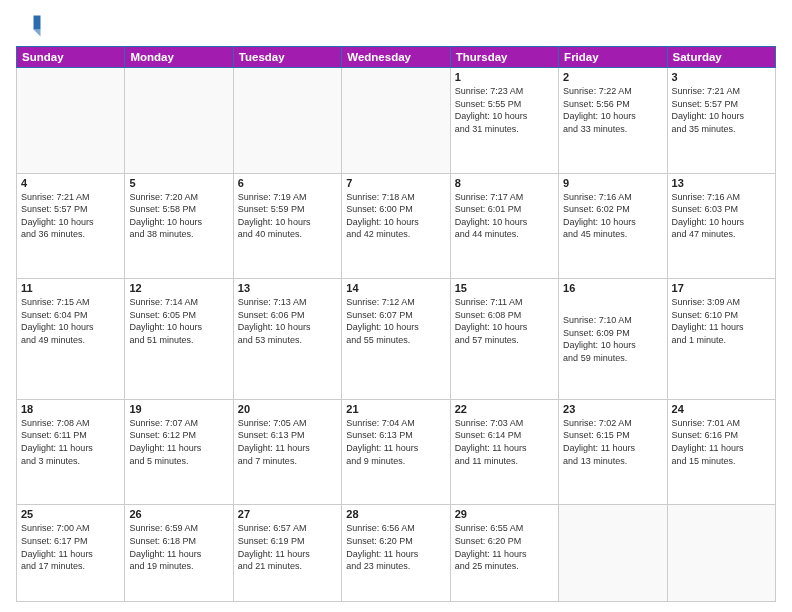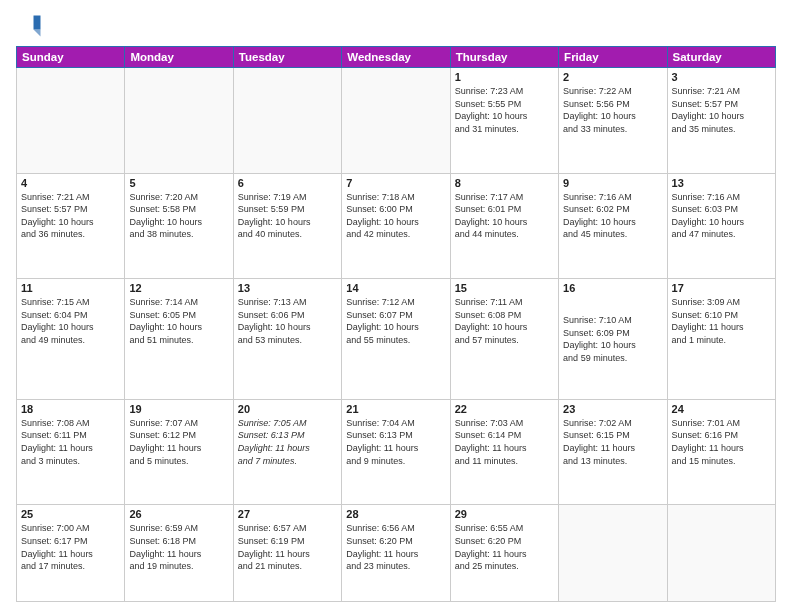--- a/index.html
+++ b/index.html
@@ -265,21 +265,21 @@
           </td>
           <td>
             <div class="day-number">19</div>
             <div class="day-info" style="white-space: pre-line;">Sunrise: 7:07 AM
 Sunset: 6:12 PM
 Daylight: 11 hours
 and 5 minutes.</div>
           </td>
           <td>
             <div class="day-number">20</div>
-            <div class="day-info" style="white-space: pre-line; font-style: italic;">Sunrise: 7:05 AM
+            <div class="day-info" style="white-space: pre-line;">Sunrise: 7:05 AM
 Sunset: 6:13 PM
 Daylight: 11 hours
 and 7 minutes.</div>
           </td>
           <td>
             <div class="day-number">21</div>
             <div class="day-info" style="white-space: pre-line;">Sunrise: 7:04 AM
 Sunset: 6:13 PM
 Daylight: 11 hours
 and 9 minutes.</div>

